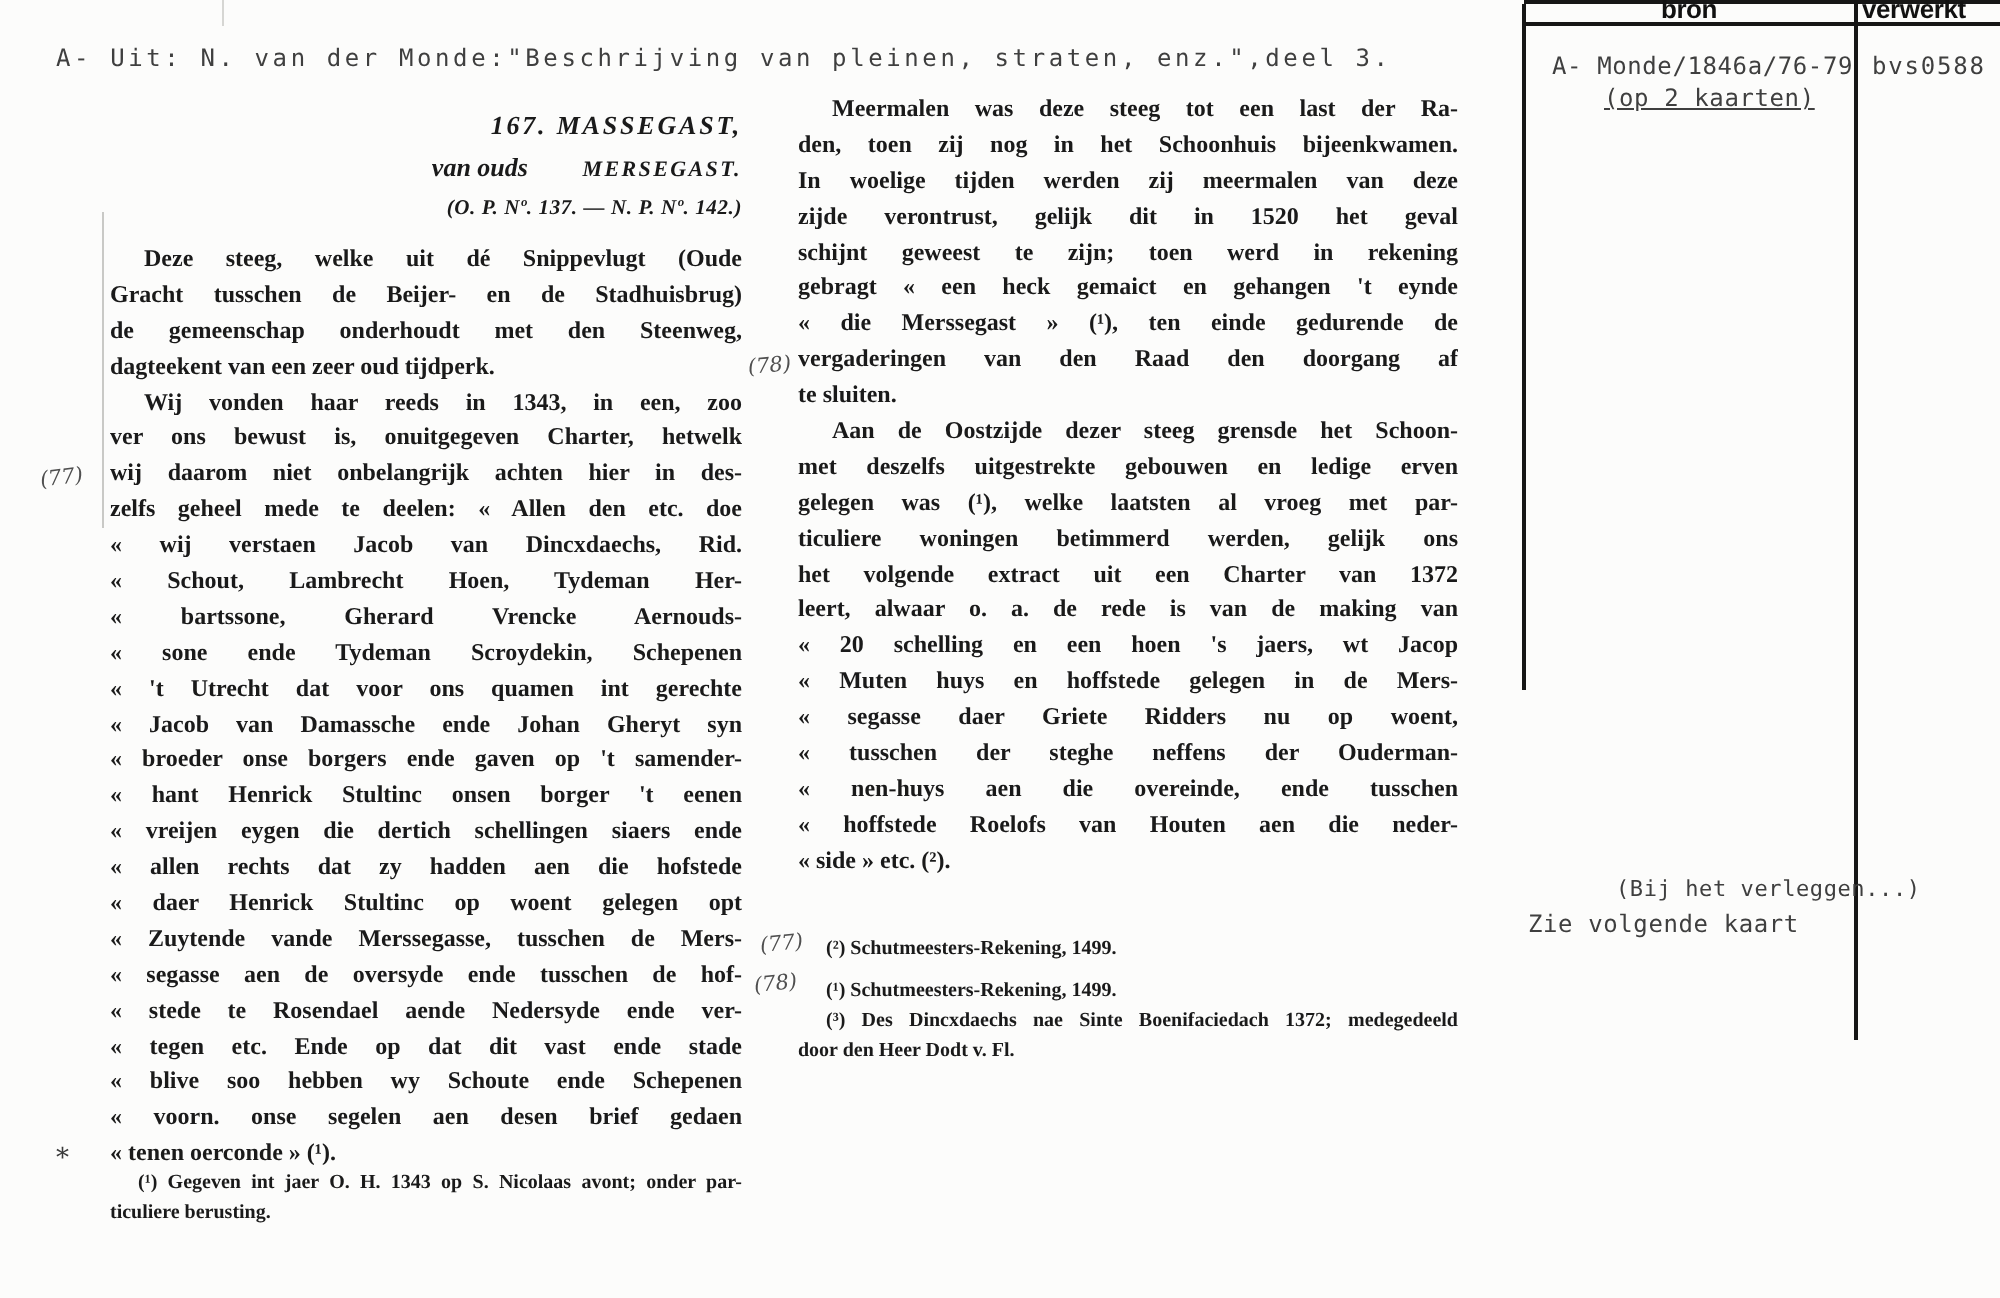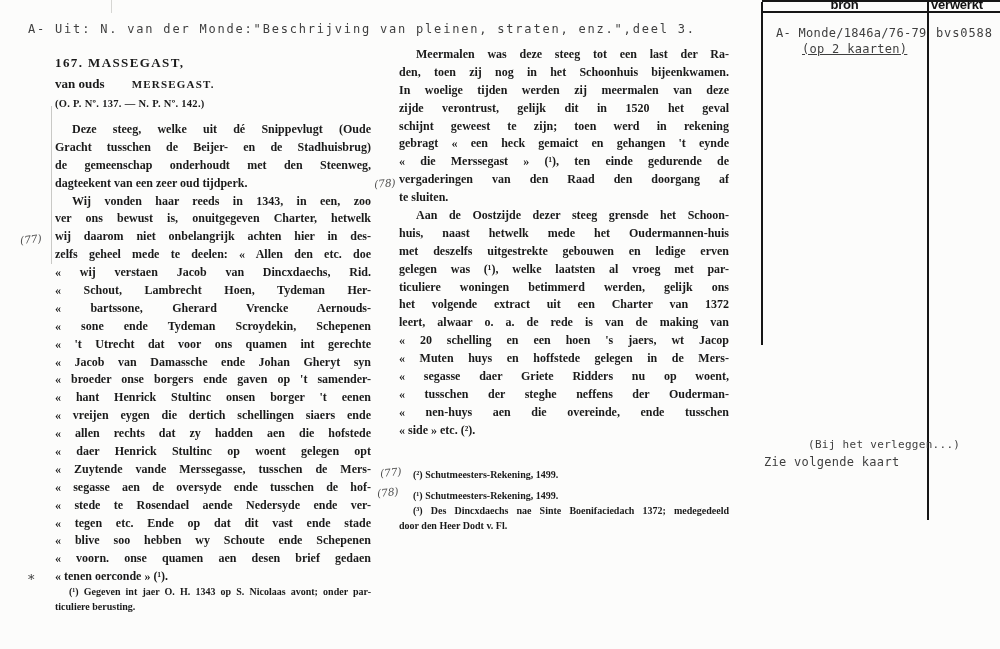--- a/index.html
+++ b/index.html
@@ -8,21 +8,21 @@
     background:#fcfcfb; overflow:hidden;
     font-family:"Liberation Serif", serif;
   }
 
   
   .tw { font-family:"DejaVu Sans Mono", monospace; color:#3f3f3f; position:absolute; white-space:pre; }
   .src-citation { left:28px; top:22px; font-size:12px; letter-spacing:1.8px; }
 
   
   .ink { color:#1a1a1a; font-weight:bold; }
-  .heading { position:absolute; left:55px; top:56px; width:316px; text-align:left; }
+  .heading { position:absolute; left:55px; top:56px; width:316px; text-align:right;font-style:italic; }
   .h-num { font-size:13px; letter-spacing:1.4px; line-height:14px; }
   .h-sub { font-size:13px; margin-top:7px; line-height:14px; }
   .h-sub .smallcaps { font-size:11px; letter-spacing:1.2px;padding-left:24px; }
   .h-ref { font-size:10.5px; margin-top:7px; letter-spacing:0.3px; line-height:12px; }
 
   .col { position:absolute; font-size:12px; }
   .col1 { left:55px; top:121px; width:316px; }
   .col2 { left:399px; top:46px; width:330px; }
   .bline {
     height:17.9px; line-height:17.9px; overflow:hidden;
@@ -104,51 +104,51 @@
       <div class="bline">« broeder onse borgers ende gaven op 't samender-</div>
       <div class="bline">« hant Henrick Stultinc onsen borger 't eenen</div>
       <div class="bline">« vreijen eygen die dertich schellingen siaers ende</div>
       <div class="bline">« allen rechts dat zy hadden aen die hofstede</div>
       <div class="bline">« daer Henrick Stultinc op woent gelegen opt</div>
       <div class="bline">« Zuytende vande Merssegasse, tusschen de Mers-</div>
       <div class="bline">« segasse aen de oversyde ende tusschen de hof-</div>
       <div class="bline">« stede te Rosendael aende Nedersyde ende ver-</div>
       <div class="bline">« tegen etc. Ende op dat dit vast ende stade</div>
       <div class="bline">« blive soo hebben wy Schoute ende Schepenen</div>
-      <div class="bline">« voorn. onse quamen aen desen brief gedaen</div>
+      <div class="bline">« voorn. onse segelen aen desen brief gedaen</div>
       <div class="bline nojust">« tenen oerconde » (¹).</div>
     </div>
 
   <div class="fnotes fnotes1 ink">
       <div class="fline indent">(¹) Gegeven int jaer O. H. 1343 op S. Nicolaas avont; onder par-</div>
       <div class="fline nojust">ticuliere berusting.</div>
     </div>
 
   <div class="col col2 ink">
       <div class="bline indent">Meermalen was deze steeg tot een last der Ra-</div>
       <div class="bline">den, toen zij nog in het Schoonhuis bijeenkwamen.</div>
       <div class="bline">In woelige tijden werden zij meermalen van deze</div>
       <div class="bline">zijde verontrust, gelijk dit in 1520 het geval</div>
       <div class="bline">schijnt geweest te zijn; toen werd in rekening</div>
       <div class="bline">gebragt « een heck gemaict en gehangen 't eynde</div>
       <div class="bline">« die Merssegast » (¹), ten einde gedurende de</div>
       <div class="bline">vergaderingen van den Raad den doorgang af</div>
       <div class="bline nojust">te sluiten.</div>
       <div class="bline indent">Aan de Oostzijde dezer steeg grensde het Schoon-</div>
-      <div class="bline">huis, naast hetwelk mede het Oudermannen-huis</div>
       <div class="bline">met deszelfs uitgestrekte gebouwen en ledige erven</div>
       <div class="bline">gelegen was (¹), welke laatsten al vroeg met par-</div>
       <div class="bline">ticuliere woningen betimmerd werden, gelijk ons</div>
       <div class="bline">het volgende extract uit een Charter van 1372</div>
       <div class="bline">leert, alwaar o. a. de rede is van de making van</div>
       <div class="bline">« 20 schelling en een hoen 's jaers, wt Jacop</div>
       <div class="bline">« Muten huys en hoffstede gelegen in de Mers-</div>
       <div class="bline">« segasse daer Griete Ridders nu op woent,</div>
       <div class="bline">« tusschen der steghe neffens der Ouderman-</div>
       <div class="bline">« nen-huys aen die overeinde, ende tusschen</div>
+      <div class="bline">« hoffstede Roelofs van Houten aen die neder-</div>
       <div class="bline nojust">« side » etc. (²).</div>
     </div>
 
   <div class="fnotes fnotes2 ink">
       <div class="fline nojust indent">(²) Schutmeesters-Rekening, 1499.</div>
       <div class="fline nojust indent gap">(¹) Schutmeesters-Rekening, 1499.</div>
       <div class="fline indent">(³) Des Dincxdaechs nae Sinte Boenifaciedach 1372; medegedeeld</div>
       <div class="fline nojust">door den Heer Dodt v. Fl.</div>
     </div>
 

